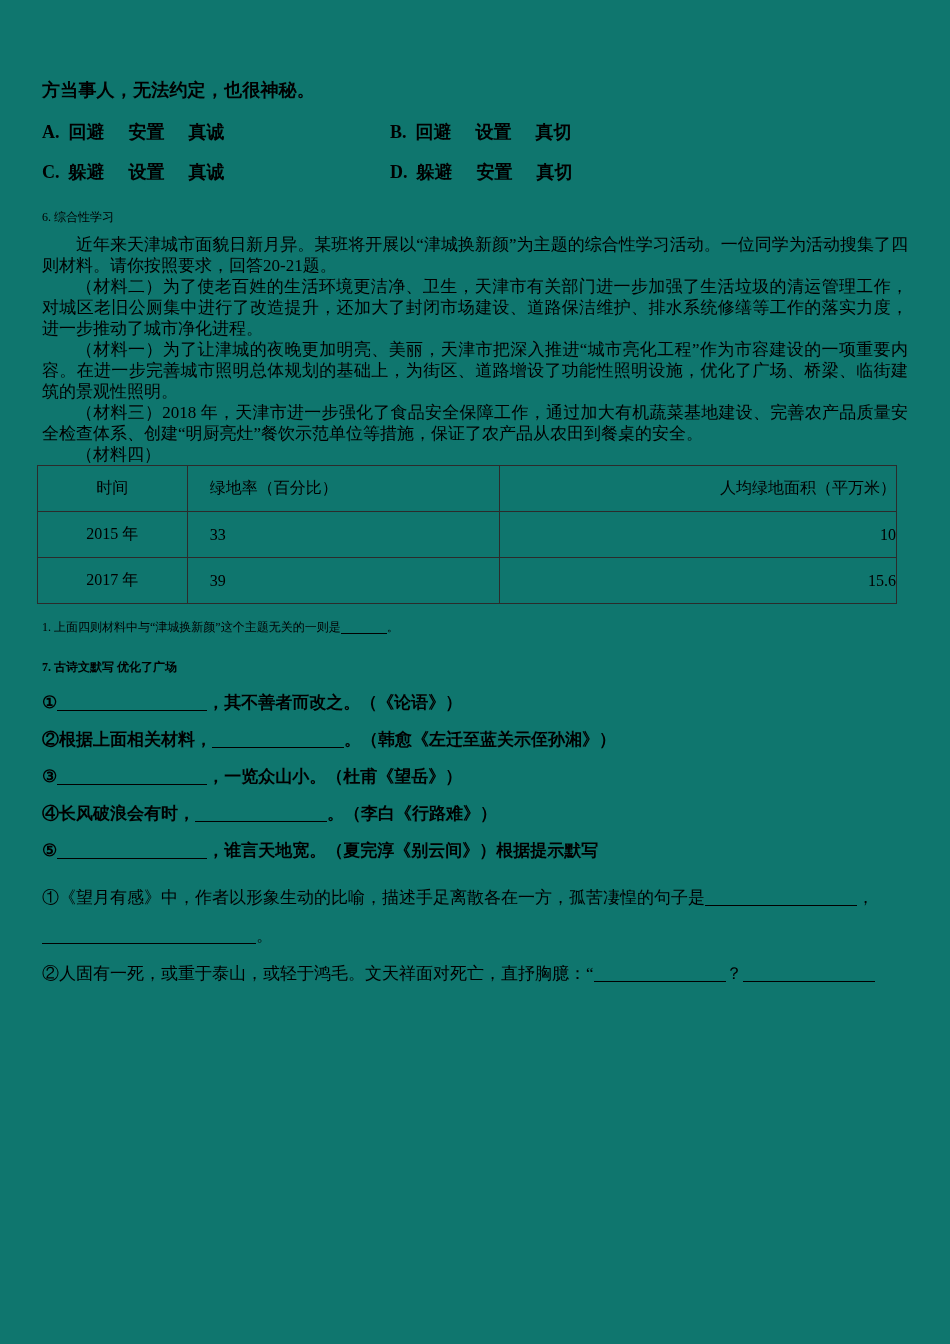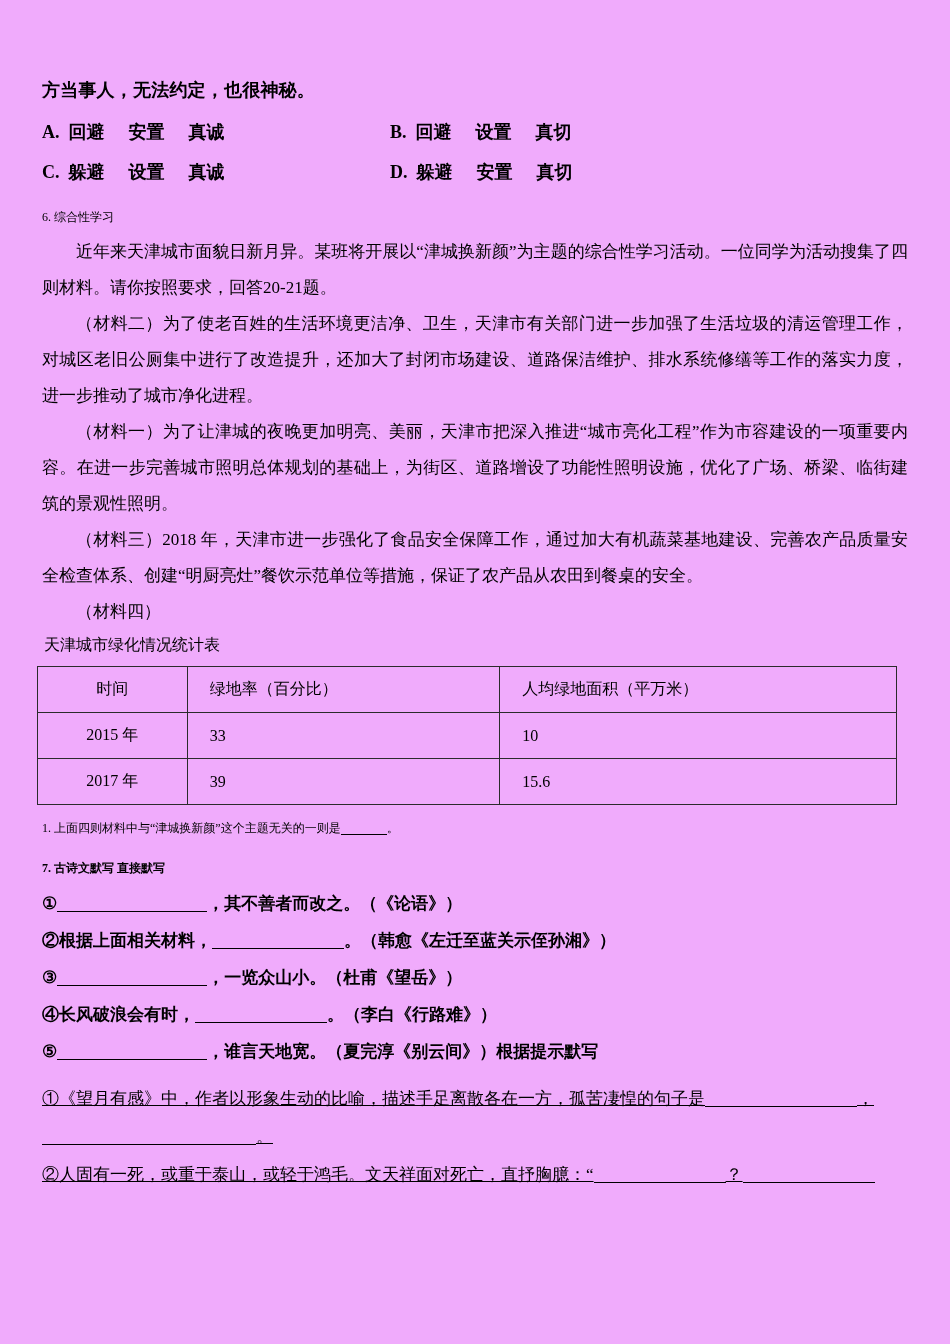--- a/index.html
+++ b/index.html
@@ -9,33 +9,33 @@
     background: #ffffff;
   }
   body {
     font-family: "Liberation Serif", "DejaVu Serif", serif;
     color: #000000;
   }
   #page {
     position: relative;
     width: 950px;
     height: 1344px;
-    background: #f0abfc;
+    background: #0f766e;
     overflow: hidden;
     box-sizing: border-box;
   }
   .content {
     position: absolute;
     left: 42px;
     top: 78px;
     width: 866px;
   }
   .para {
     font-size: 17px;
-    line-height: 36px;
+    line-height: 21px;
     text-align: justify;
     text-justify: inter-ideograph;
     margin: 0;
   }
   .indent {
     text-indent: 2em;
   }
 
   
   .stem {
@@ -91,21 +91,21 @@
   table.green-table td {
     border: 1.4px solid #2b2b2b;
     height: 46px;
     font-size: 16px;
     padding: 0 0 0 22px;
     vertical-align: middle;
     box-sizing: border-box;
   }
   table.green-table td.c0 { width: 146px; padding-left: 0; text-align: center; }
   table.green-table td.c1 { width: 305px; }
-  table.green-table td.c2 { width: 387px; }
+  table.green-table td.c2 { width: 387px; text-align: right; }
 
   
   .blank {
     display: inline-block;
     border-bottom: 1.4px solid #000;
     vertical-align: -3px;
   }
   .bl-xs { width: 46px; }
   .bl-s  { width: 118px; }
   .bl-m  { width: 132px; }
@@ -117,21 +117,20 @@
     font-size: 17px;
     line-height: 37px;
     margin: 0;
     white-space: nowrap;
     font-weight: bold;
   }
   .fill2 {
     font-size: 17px;
     line-height: 38px;
     margin: 0;
-    text-decoration: underline;
   }
   .circ { letter-spacing: 0px; }
   .spacer6 { height: 6px; }
   .spacer10 { height: 10px; }
 </style>
 </head>
 <body>
 
 <div id="page">
   <div class="content">
@@ -172,21 +171,20 @@
       <span>6.</span>
       <span>综合性学习</span>
     </div>
 
     <p class="para indent">近年来天津城市面貌日新月异。某班将开展以“津城换新颜”为主题的综合性学习活动。一位同学为活动搜集了四则材料。请你按照要求，回答20-21题。</p>
     <p class="para indent">（材料二）为了使老百姓的生活环境更洁净、卫生，天津市有关部门进一步加强了生活垃圾的清运管理工作，对城区老旧公厕集中进行了改造提升，还加大了封闭市场建设、道路保洁维护、排水系统修缮等工作的落实力度，进一步推动了城市净化进程。</p>
     <p class="para indent">（材料一）为了让津城的夜晚更加明亮、美丽，天津市把深入推进“城市亮化工程”作为市容建设的一项重要内容。在进一步完善城市照明总体规划的基础上，为街区、道路增设了功能性照明设施，优化了广场、桥梁、临街建筑的景观性照明。</p>
     <p class="para indent">（材料三）2018 年，天津市进一步强化了食品安全保障工作，通过加大有机蔬菜基地建设、完善农产品质量安全检查体系、创建“明厨亮灶”餐饮示范单位等措施，保证了农产品从农田到餐桌的安全。</p>
     <p class="para indent">（材料四）</p>
 
-    <div class="tbl-caption">天津城市绿化情况统计表</div>
 
     <table class="green-table">
       <tbody>
         <tr>
           <td class="c0">时间</td>
           <td class="c1">绿地率（百分比）</td>
           <td class="c2">人均绿地面积（平万米）</td>
         </tr>
         <tr>
           <td class="c0">2015 年</td>
@@ -206,21 +204,21 @@
     <div class="qline">
       <span>1.</span>
       <span>上面四则材料中与“津城换新颜”这个主题无关的一则是</span><span class="blank bl-xs"></span><span>。</span>
     </div>
 
 
     <div class="spacer6"></div>
 
     <div class="qline b">
       <span>7.</span>
-      <span>古诗文默写 直接默写</span>
+      <span>古诗文默写 优化了广场</span>
     </div>
 
     <div class="fill">
       <span class="circ">①</span><span class="blank bl-l"></span><span>，其不善者而改之。（《论语》）</span>
     </div>
 
     <div class="fill">
       <span class="circ">②</span><span>根据上面相关材料，</span><span class="blank bl-m"></span><span>。（韩愈《左迁至蓝关示侄孙湘》）</span>
     </div>
 

